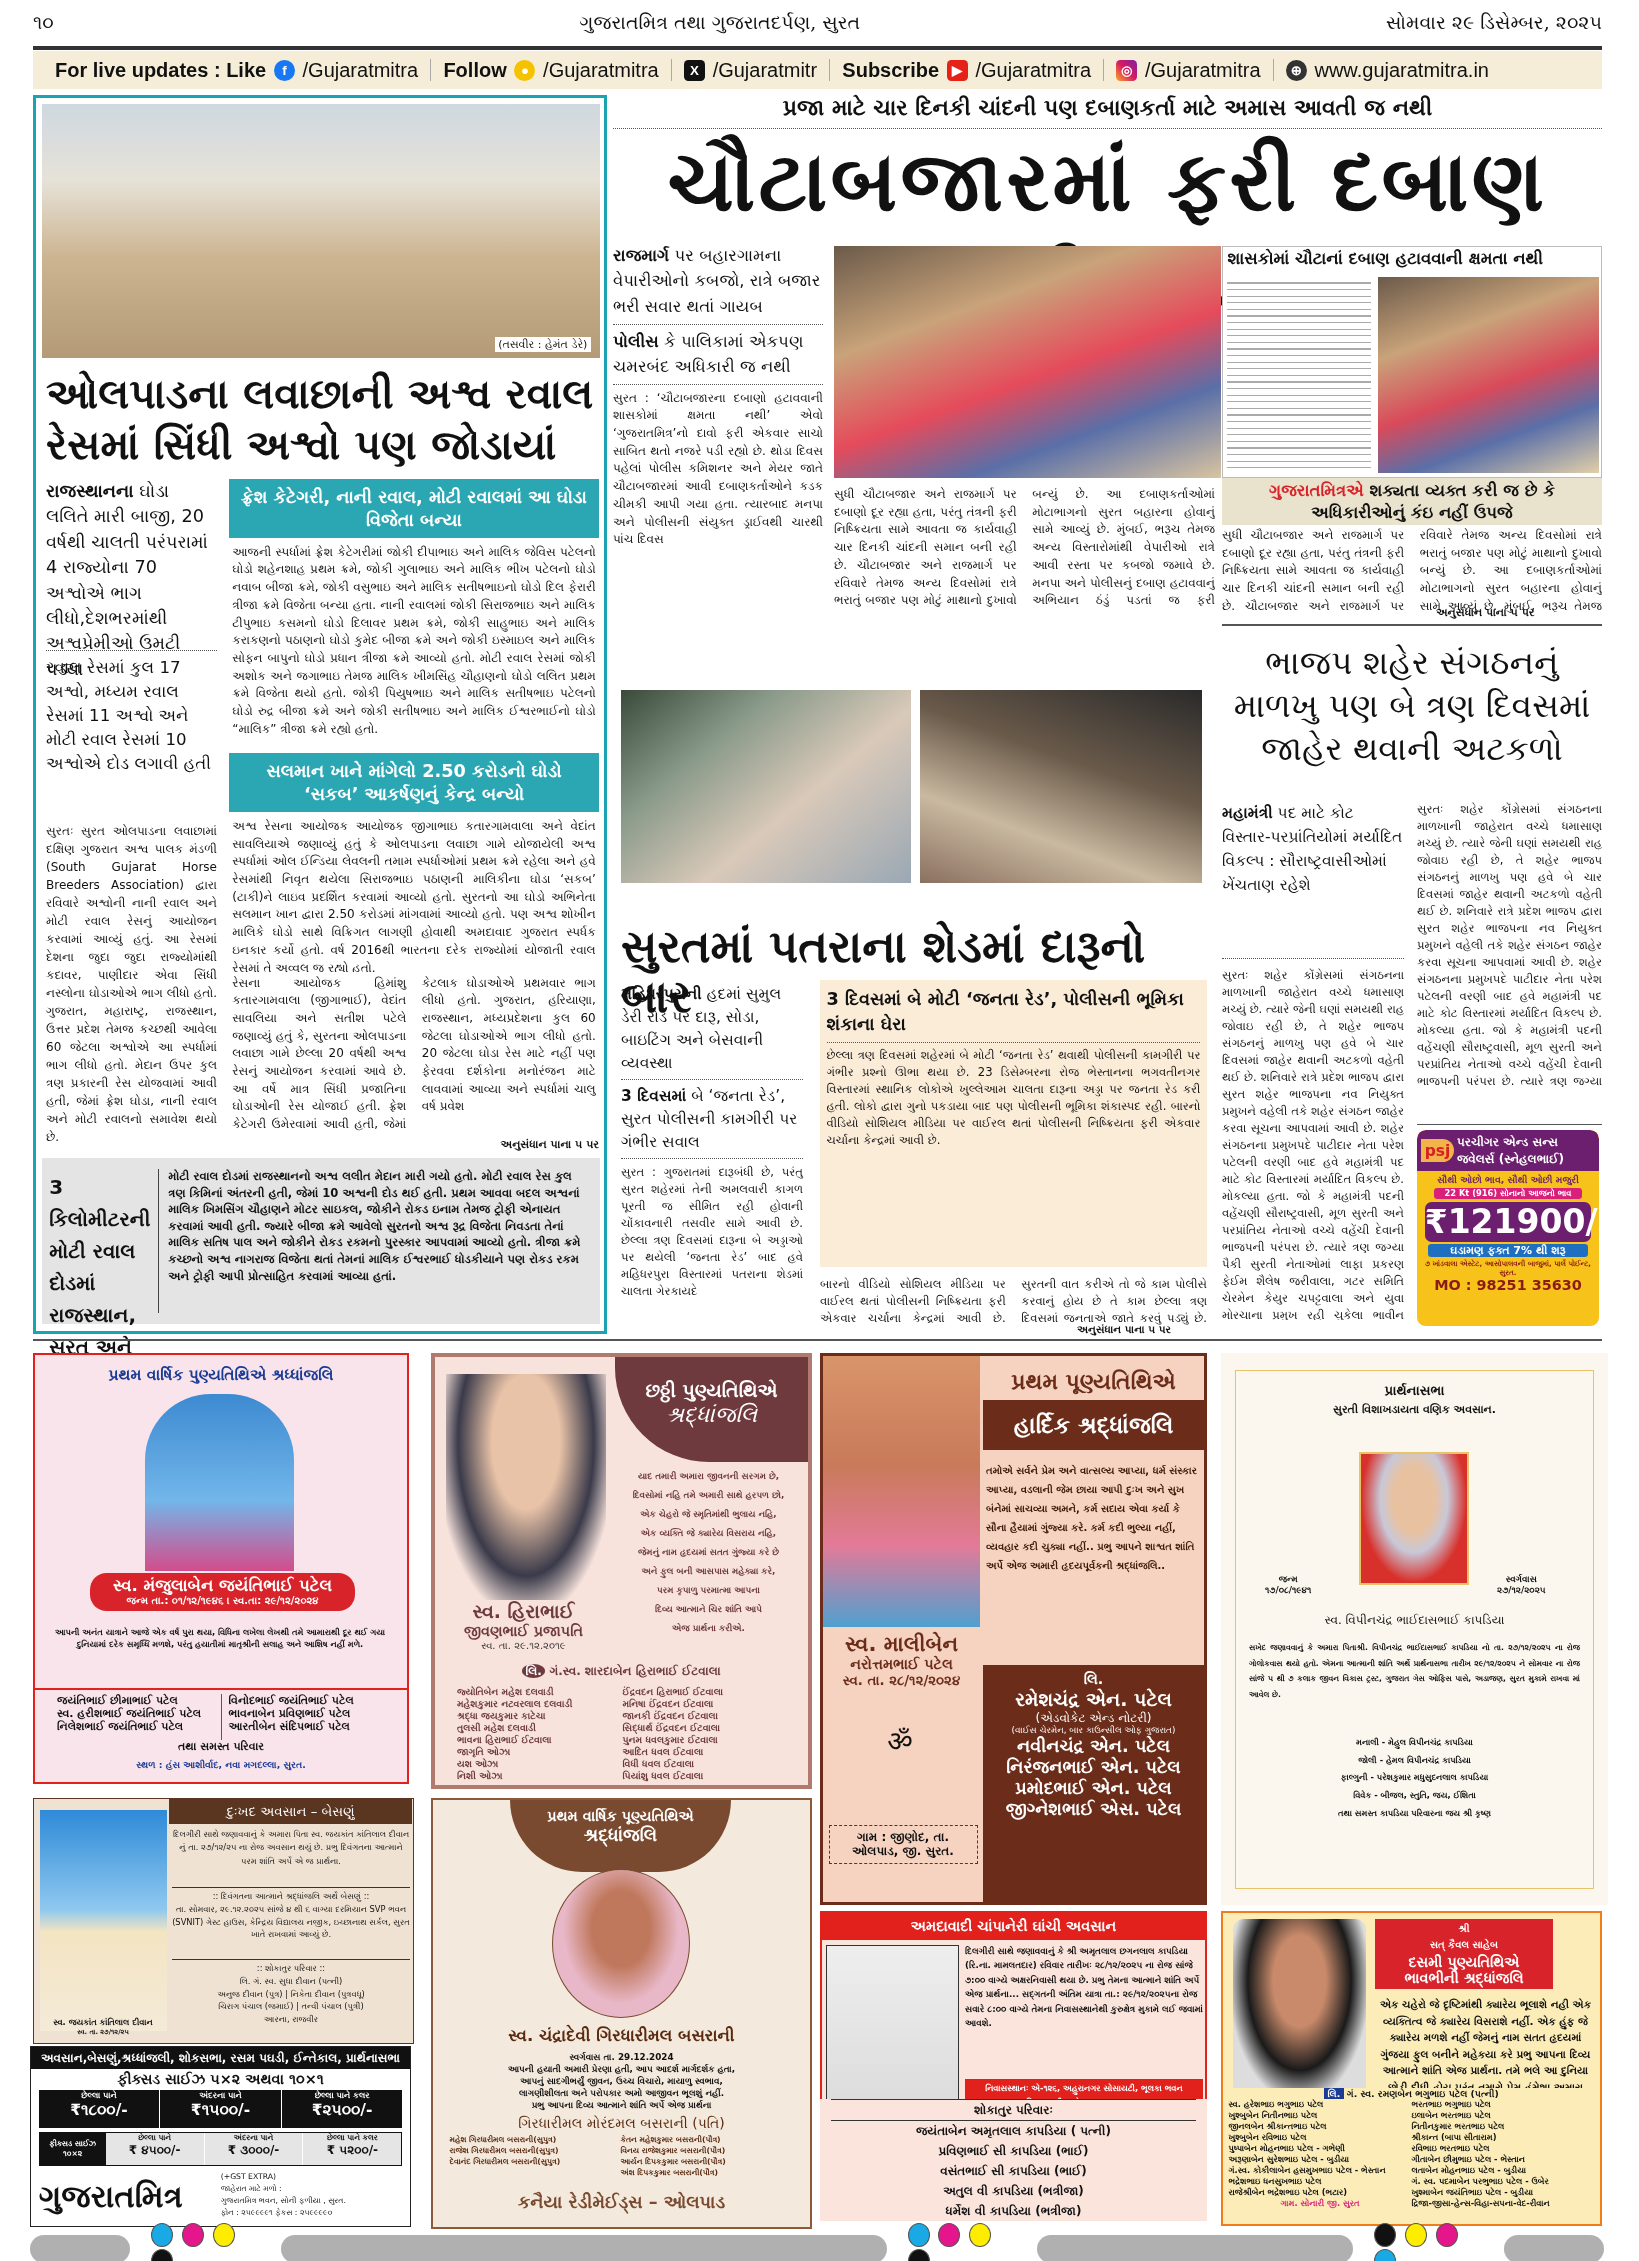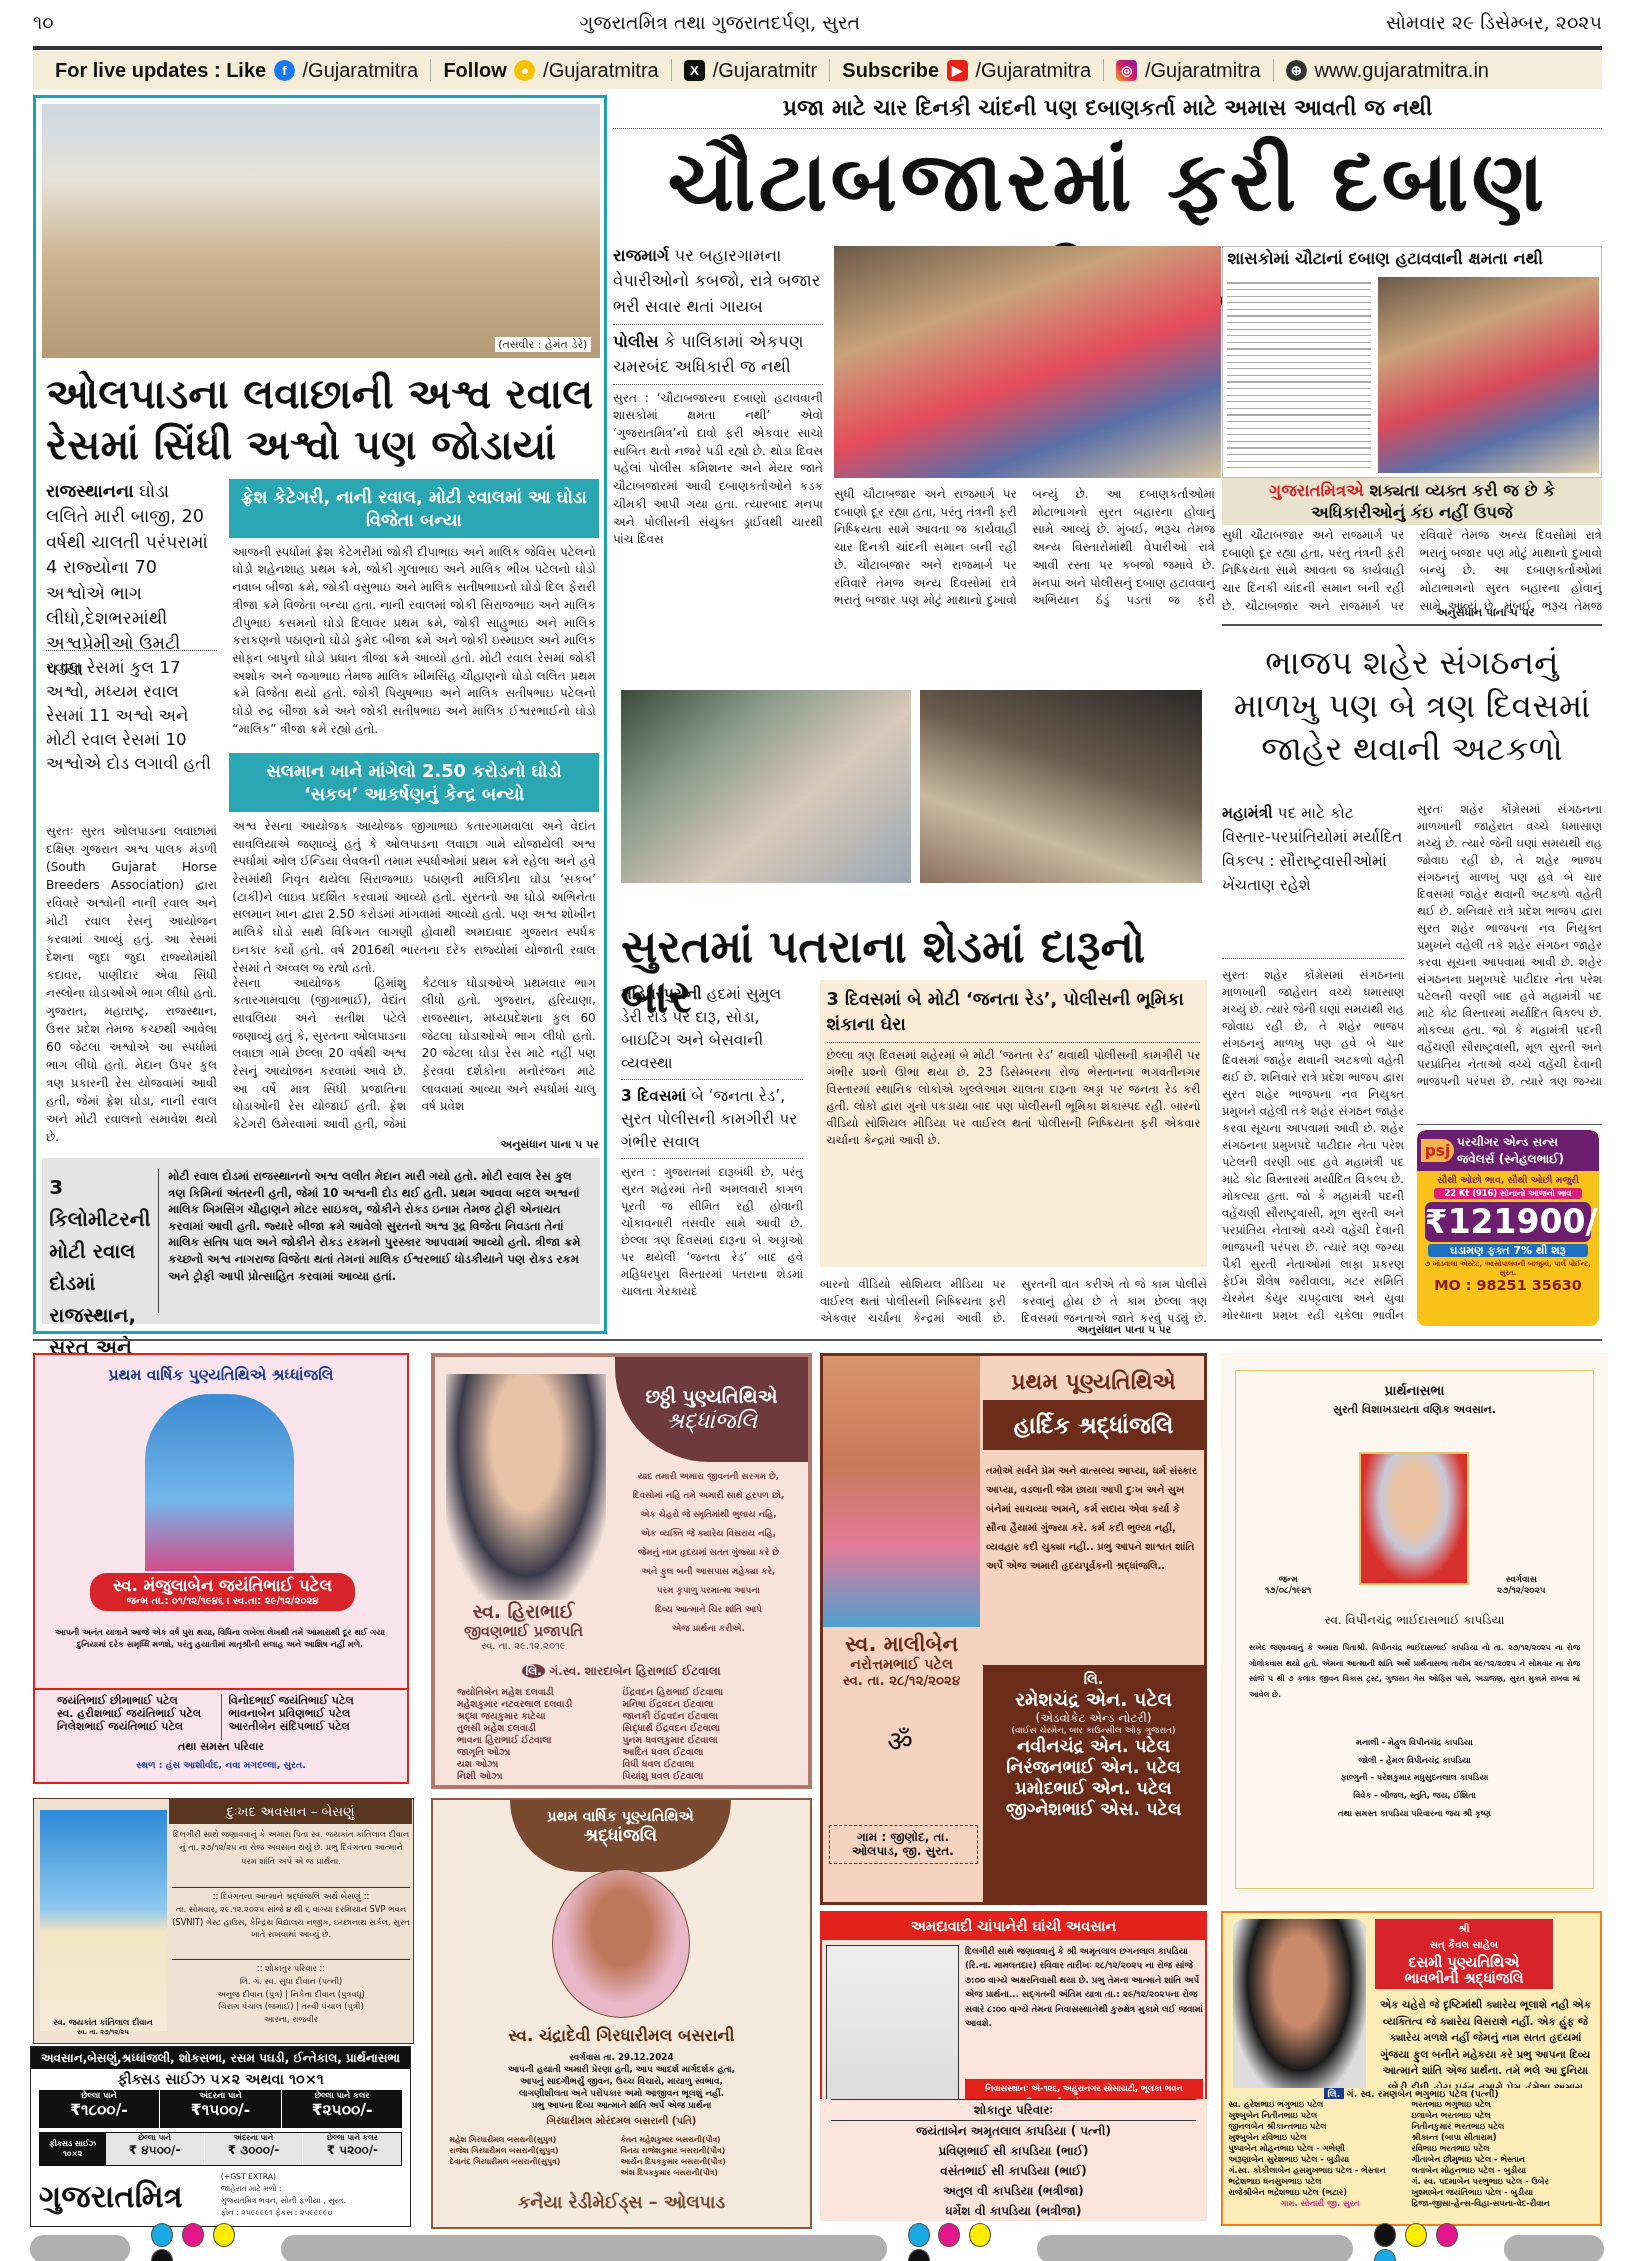--- a/index.html
+++ b/index.html
@@ -167,21 +167,21 @@
  <div style="width:50%;border-left:1.1px solid #d8232a;padding-left:6.6px">
       <div>વિનોદભાઈ જયંતિભાઈ પટેલ</div>
       <div>ભાવનાબેન પ્રવિણભાઈ પટેલ</div>
       <div>આરતીબેન સંદિપભાઈ પટેલ</div>
     </div>
  <div class="center" style="width:100%">તથા સમસ્ત પરિવાર</div>
  <div class="center" style="width:100%;color:#1b3c94;font-size:9.4px">સ્થળ : હંસ આશીર્વાદ, નવા મગદલ્લા, સુરત.</div>
 </div>
 
 <div class="abs" style="left:431px;top:1353px;width:381px;height:436px;background:#f7e3dc;border:4.4px solid #b07a6e">
- <div style="position:absolute;right:0;top:0;width:193px;height:105px;background:#6e3a3e;border-radius:0 0 0 94px;color:#fff;text-align:center;padding-top:28px">
+ <div style="position:absolute;right:0;top:0;width:193px;height:105px;background:#6e3a3e;border-radius:0 0 0 94px;color:#fff;text-align:center;padding-top:22px">
   <div style="font-size:19px;font-weight:700">છઠ્ઠી પુણ્યતિથિએ</div>
   <div style="font-size:22px;font-style:italic;font-family:'DejaVu Serif',serif">શ્રદ્ધાંજલિ</div>
  </div>
  <div style="position:absolute;left:11px;top:16.6px;width:160px;height:226px;background:radial-gradient(ellipse at 50% 30%,#e9c3a8 0 30%,#3a3a4a 60%,#f7e3dc 80%)"></div>
  <div class="center" style="position:absolute;left:5.5px;top:243px;width:166px;color:#6e3a3e">
   <div class="name">સ્વ. હિરાભાઈ</div>
   <div style="font-size:14.4px;font-weight:700">જીવણભાઈ પ્રજાપતિ</div>
   <div style="font-size:10px;color:#333">સ્વ. તા. ૨૯.૧૨.૨૦૧૯</div>
  </div>
  <div class="center" style="position:absolute;left:177px;top:110px;width:193px;font-size:8.8px;font-weight:700;line-height:19px;color:#6e3a3e">
@@ -296,21 +296,21 @@
  </div>
  <div style="position:absolute;left:119px;top:69px;width:138px;height:149px;border-radius:50%;border:1.7px solid #7a4a30;background:radial-gradient(ellipse at 50% 40%,#c0785c 0 30%,#e8b8c8 60%)"></div>
  <div class="center" style="position:absolute;top:226px;width:100%;font-size:16.6px;font-weight:900;color:#5a2a10">સ્વ. ચંદ્રાદેવી ગિરધારીમલ બસરાની</div>
  <div class="center" style="position:absolute;top:251px;width:100%;font-size:8.8px;font-weight:700;line-height:12px">
       <div>સ્વર્ગવાસ તા. 29.12.2024</div>
       <div>આપની હયાતી અમારી પ્રેરણા હતી, આપ આદર્શ માર્ગદર્શક હતા,</div>
       <div>આપનું સાદગીભર્યું જીવન, ઉચ્ચ વિચારો, માયાળુ સ્વભાવ,</div>
       <div>લાગણીશીલતા અને પરોપકાર અમો આજીવન ભૂલશું નહીં.</div>
       <div>પ્રભુ આપના દિવ્ય આત્માને શાંતિ અર્પે એજ પ્રાર્થના</div>
     </div>
- <div class="center" style="position:absolute;top:315px;width:100%;font-size:10px;font-weight:700;color:#5a2a10">ગિરધારીમલ મોરંદમલ બસરાની (પતિ)</div>
+ <div class="center" style="position:absolute;top:315px;width:100%;font-size:14px;font-weight:400;color:#5a2a10">ગિરધારીમલ મોરંદમલ બસરાની (પતિ)</div>
  <div style="position:absolute;left:16.6px;top:334px;width:342px;display:flex;font-size:7.7px;font-weight:700;line-height:11px;color:#5a2a10">
   <div style="width:50%">
         <div>મહેશ ગિરધારીમલ બસરાની(સુપુત્ર)</div>
         <div>રાજેશ ગિરધારીમલ બસરાની(સુપુત્ર)</div>
         <div>દેવાનંદ ગિરધારીમલ બસરાની(સુપુત્ર)</div>
       </div>
   <div style="width:50%">
         <div>કેતન મહેશકુમાર બસરાની(પૌત્ર)</div>
         <div>વિનય રાજેશકુમાર બસરાની(પૌત્ર)</div>
         <div>આર્યન દિપકકુમાર બસરાની(પૌત્ર)</div>

